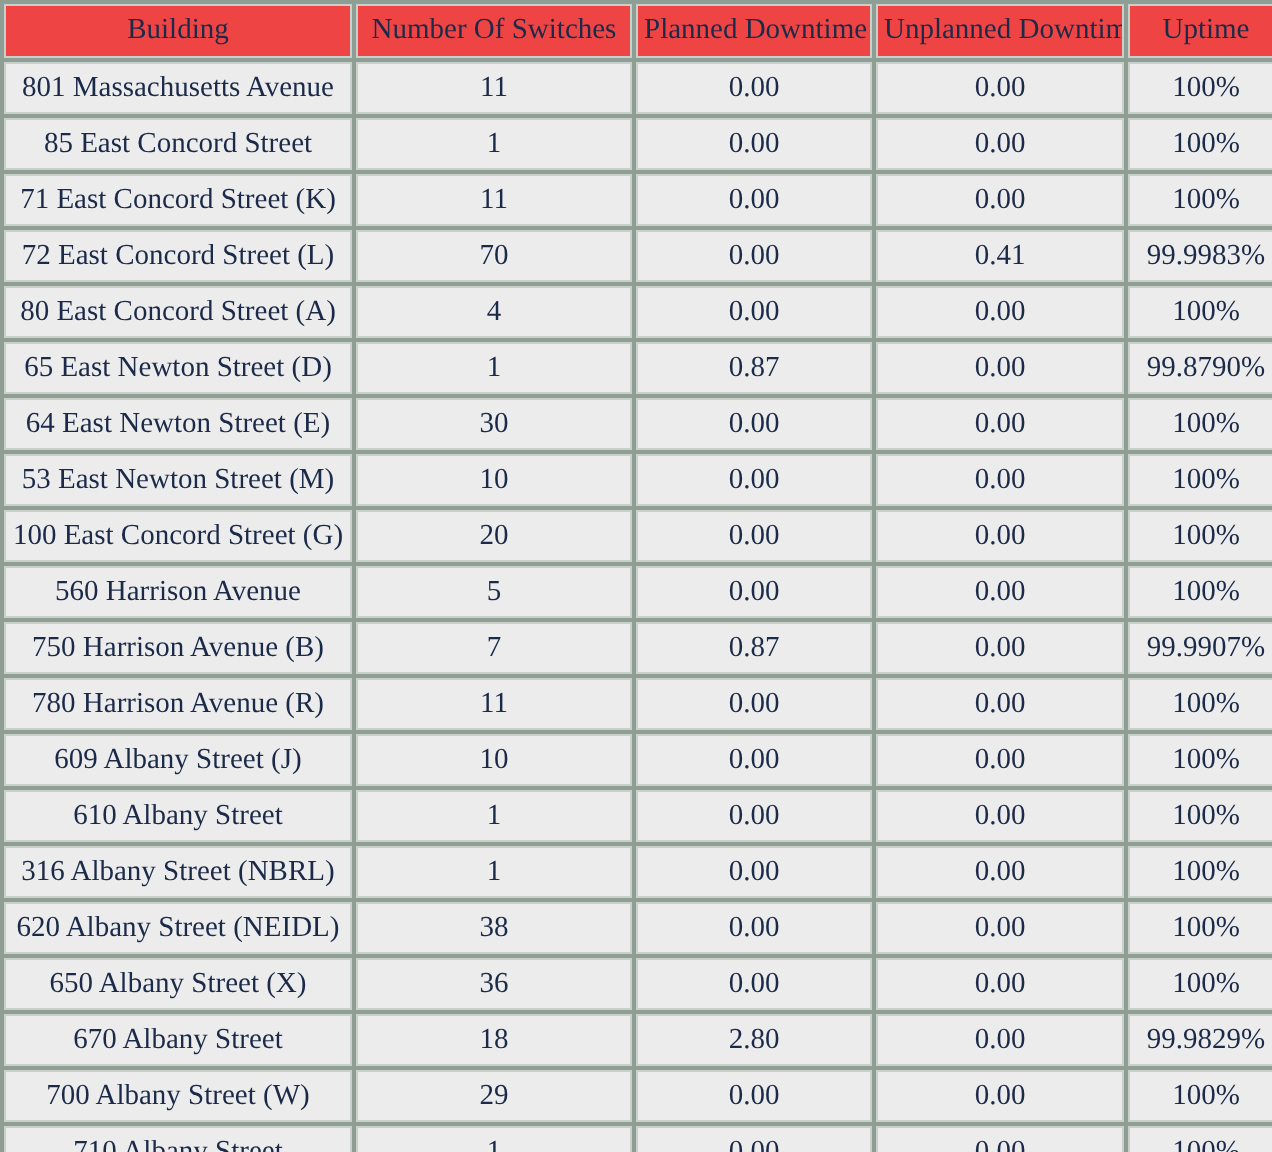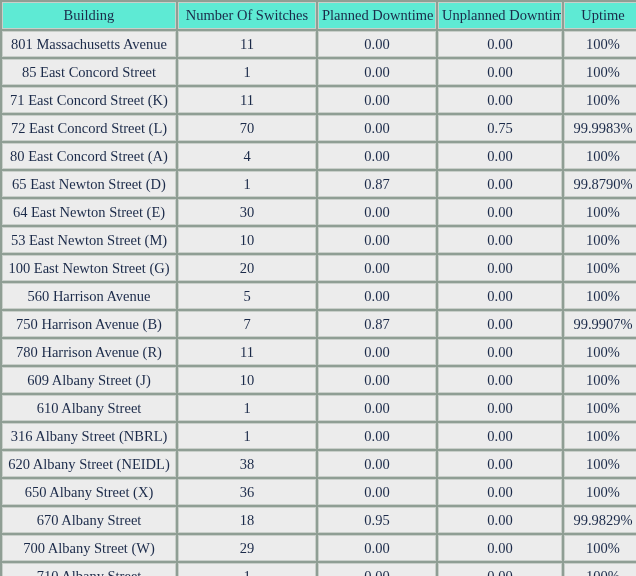--- a/index.html
+++ b/index.html
@@ -41,21 +41,21 @@
     height: 20px;
     padding: 2px 3px;
     text-align: center;
     vertical-align: middle;
     white-space: nowrap;
     overflow: hidden;
     font-weight: normal;
   }
 
   table.uptime-table th {
-    background: #5eead4;
+    background: #ef4444;
     height: 21px;
   }
 
   
   col.c-building   { width: 174px; }
   col.c-switches   { width: 138px; }
   col.c-planned    { width: 118px; }
   col.c-unplanned  { width: 124px; }
   col.c-uptime     { width: 78px; }
 
@@ -103,21 +103,21 @@
           <td>71 East Concord Street (K)</td>
           <td>11</td>
           <td class="hl-lav">0.00</td>
           <td>0.00</td>
           <td>100%</td>
         </tr>
         <tr>
           <td>72 East Concord Street (L)</td>
           <td>70</td>
           <td>0.00</td>
-          <td>0.75</td>
+          <td>0.41</td>
           <td class="hl-red">99.9983%</td>
         </tr>
         <tr>
           <td>80 East Concord Street (A)</td>
           <td>4</td>
           <td>0.00</td>
           <td>0.00</td>
           <td>100%</td>
         </tr>
         <tr>
@@ -135,21 +135,21 @@
           <td>100%</td>
         </tr>
         <tr>
           <td>53 East Newton Street (M)</td>
           <td>10</td>
           <td>0.00</td>
           <td>0.00</td>
           <td>100%</td>
         </tr>
         <tr>
-          <td>100 East Newton Street (G)</td>
+          <td>100 East Concord Street (G)</td>
           <td>20</td>
           <td>0.00</td>
           <td>0.00</td>
           <td>100%</td>
         </tr>
         <tr>
           <td>560 Harrison Avenue</td>
           <td>5</td>
           <td>0.00</td>
           <td>0.00</td>
@@ -200,21 +200,21 @@
         <tr>
           <td>650 Albany Street (X)</td>
           <td>36</td>
           <td>0.00</td>
           <td>0.00</td>
           <td>100%</td>
         </tr>
         <tr>
           <td>670 Albany Street</td>
           <td>18</td>
-          <td class="hl-green">0.95</td>
+          <td class="hl-green">2.80</td>
           <td>0.00</td>
           <td class="hl-green">99.9829%</td>
         </tr>
         <tr>
           <td>700 Albany Street (W)</td>
           <td>29</td>
           <td>0.00</td>
           <td>0.00</td>
           <td>100%</td>
         </tr>

